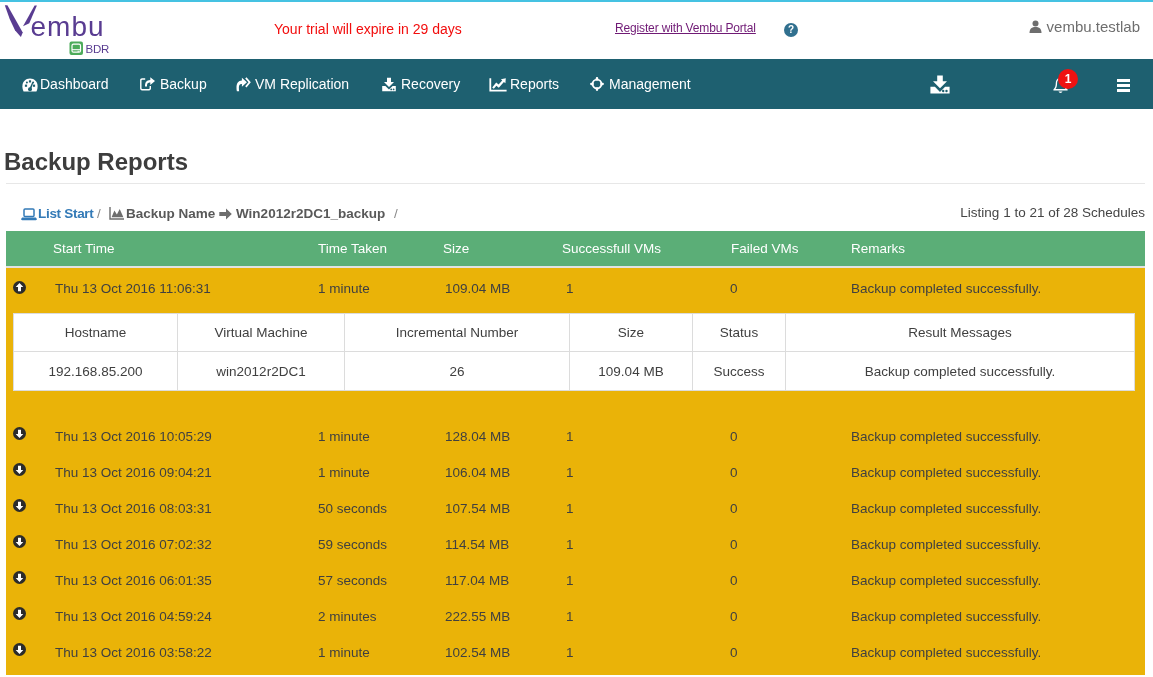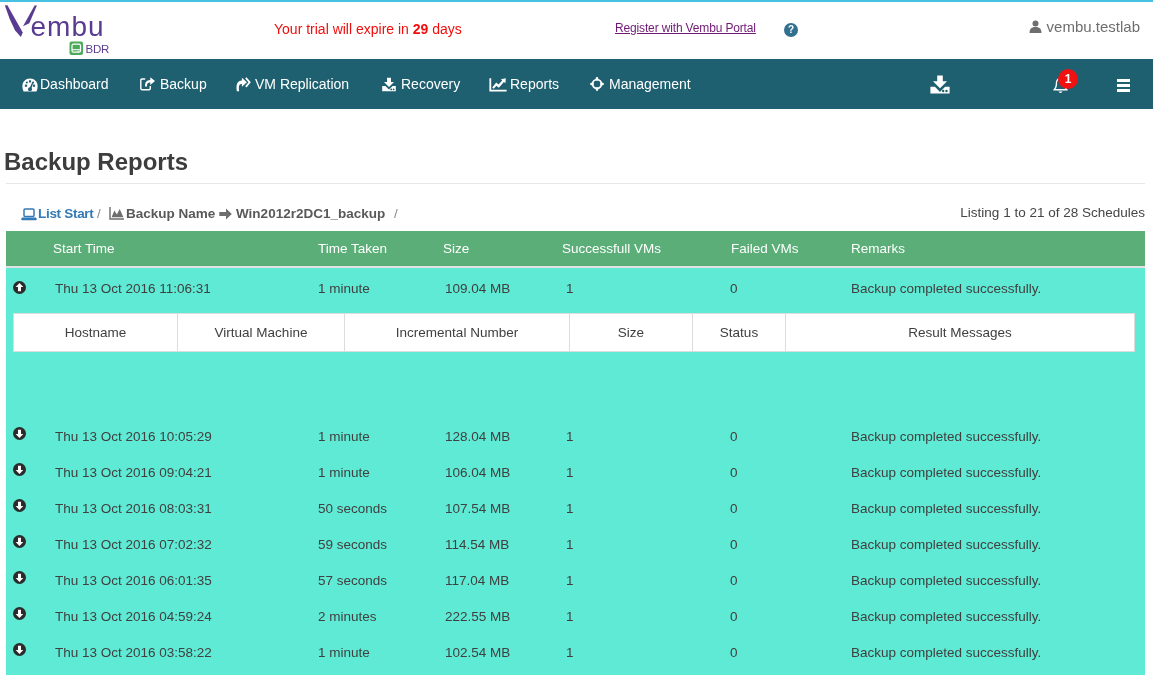--- a/index.html
+++ b/index.html
@@ -3,41 +3,41 @@
 <meta charset="utf-8">
 <style>
 *{margin:0;padding:0;box-sizing:border-box}
 html,body{width:1153px;height:677px;overflow:hidden}
 body{font-family:"Liberation Sans",sans-serif;background:#fff;position:relative;color:#404040}
 .abs{position:absolute}
 .topline{position:absolute;left:0;top:0;width:1153px;height:2px;background:#45c2e2}
 
 .hdr{position:absolute;left:0;top:2px;width:1153px;height:57px;background:#fff}
 .trial{position:absolute;left:274px;top:19px;font-size:14px;color:#f20d0d}
-.trial b{font-weight:700}
+.trial b{font-weight:400}
 .reg{position:absolute;left:615px;top:19px;font-size:12px;letter-spacing:-0.15px;color:#701a75;text-decoration:underline}
 .qmark{position:absolute;left:784px;top:21px;width:14px;height:14px;border-radius:50%;background:#31708f;color:#fff;font-size:10px;font-weight:700;text-align:center;line-height:14px}
 .user{position:absolute;right:13px;top:16px;font-size:15px;color:#6e6e6e}
 
 .nav{position:absolute;left:0;top:59px;width:1153px;height:50px;background:#1e6070}
 .nav .it{position:absolute;top:0;height:57px;color:#fff;font-size:14px;line-height:50px;white-space:nowrap}
 .nico{position:absolute;top:17px}
 
 .title{position:absolute;left:4px;top:148px;font-size:24px;color:#3d3d3d;font-weight:700}
 .rule{position:absolute;left:6px;top:183px;width:1139px;height:1px;background:#e7e7e7}
 
 .crumb{position:absolute;font-size:13.5px;color:#8a8a8a}
 .crumb span{white-space:nowrap}
 .crumb .lj{color:#337ab7;font-weight:700;letter-spacing:-0.3px}
 .crumb .bn{color:#595959;font-weight:700}
 .listing{position:absolute;right:8px;top:205px;font-size:13.5px;color:#454545}
 
 .thead{position:absolute;left:6px;top:231px;width:1139px;height:35px;background:#5bae77;color:#fff;font-size:13.5px}
 .thead span{position:absolute;top:10px}
-.tbody{position:absolute;left:6px;top:268px;width:1139px;height:409px;background:#5eead4;border-top:2px solid #e2e2e2;margin-top:-2px}
+.tbody{position:absolute;left:6px;top:268px;width:1139px;height:409px;background:#eab308;border-top:2px solid #e2e2e2;margin-top:-2px}
 .row{position:absolute;left:0;width:1139px;height:36px;font-size:13.5px;color:#404040}
 .row span{position:absolute;top:11px}
 .cicon{position:absolute;left:7px;top:9px;width:13px;height:13px}
 
 .itab{position:absolute;left:7px;top:45px;width:1122px;background:#fff;border-collapse:collapse;font-size:13.5px;color:#404040}
 .itab td{border:1px solid #dcdcdc;text-align:center;height:38px;padding:0}
 
 .c1{left:49px}.c2{left:312px}.c3{left:439px}.c4{left:560px}.c5{left:724px}.c6{left:845px}
 .thead .c1{left:47px}.thead .c2{left:312px}.thead .c3{left:437px}.thead .c4{left:556px}.thead .c5{left:725px}.thead .c6{left:845px}
 </style>
@@ -160,20 +160,28 @@
   <table class="itab" cellspacing="0">
     <tbody>
         <tr style="height:37px">
           <td style="width:164px">Hostname</td>
           <td style="width:167px">Virtual Machine</td>
           <td style="width:225px">Incremental Number</td>
           <td style="width:123px">Size</td>
           <td style="width:93px">Status</td>
           <td>Result Messages</td>
         </tr>
+    <tr style="height:39px">
+          <td>192.168.85.200</td>
+          <td>win2012r2DC1</td>
+          <td>26</td>
+          <td>109.04 MB</td>
+          <td>Success</td>
+          <td>Backup completed successfully.</td>
+        </tr>
   </tbody>
     </table>
   <div class="row" style="top:150px">
       <svg class="cicon" width="13" height="13" viewBox="0 0 13 13">
         <circle cx="6.5" cy="6.5" r="6.5" fill="#2b2b2b"></circle>
         <path d="M6.5 11 L2.7 7 L5 7 L5 2.7 L8 2.7 L8 7 L10.3 7 Z" fill="#fff"></path>
       </svg>
       <span class="c1">Thu 13 Oct 2016 10:05:29</span>
       <span class="c2">1 minute</span>
       <span class="c3">128.04 MB</span>

